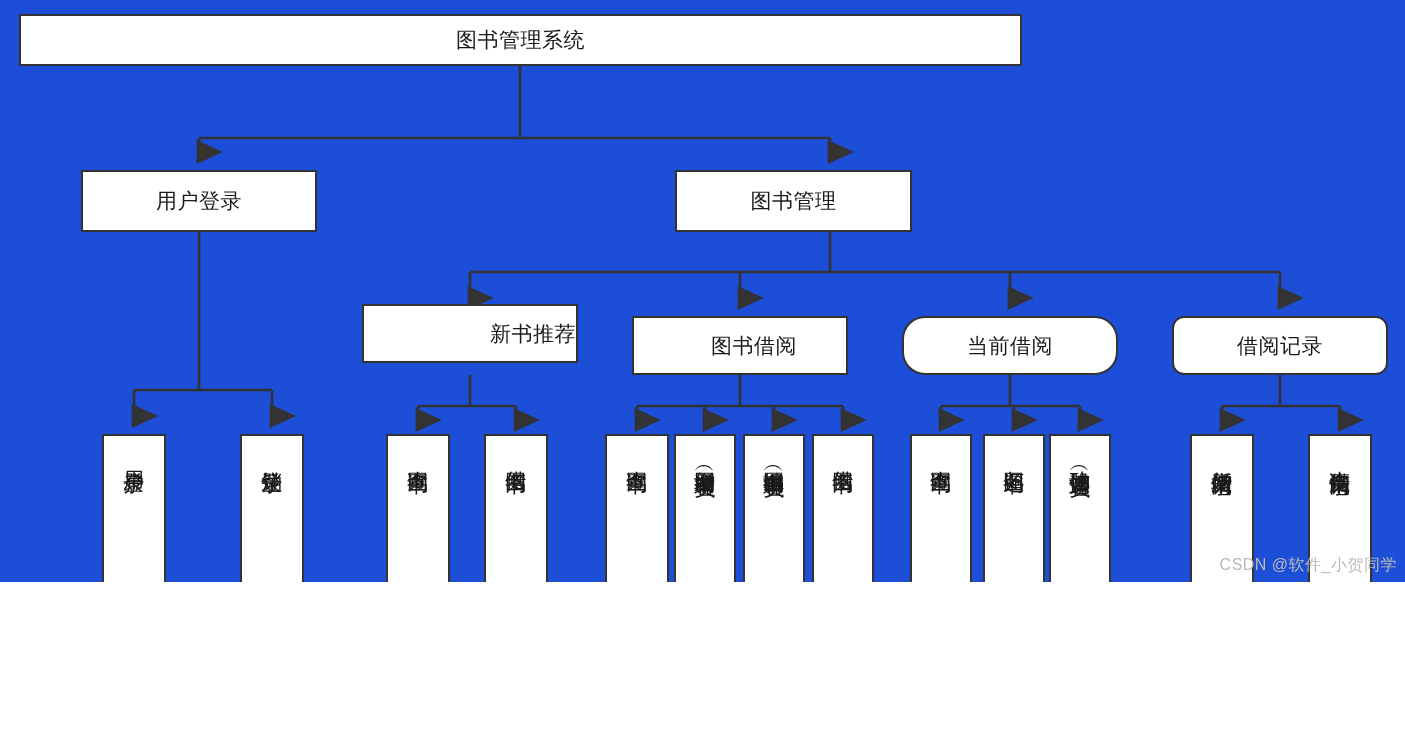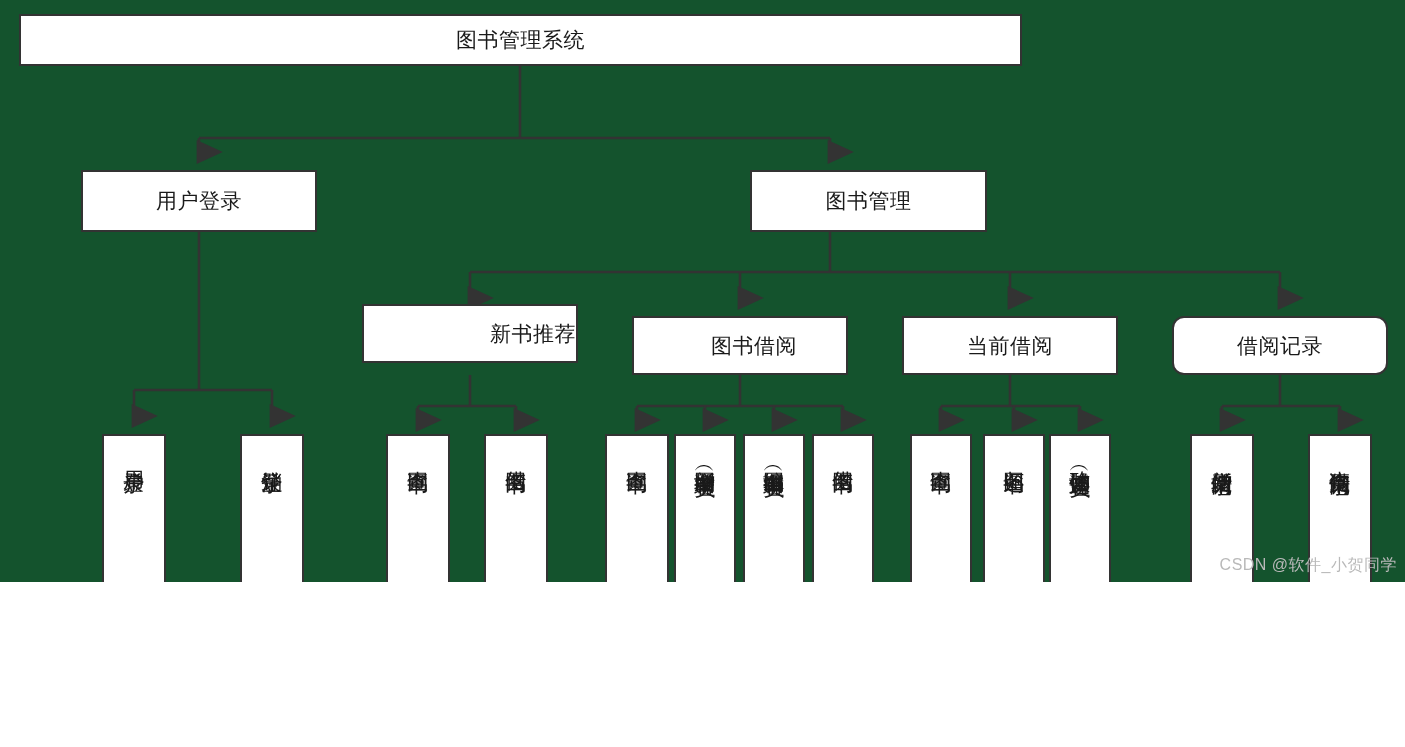--- a/index.html
+++ b/index.html
@@ -7,21 +7,21 @@
     padding: 0;
     background: #ffffff;
   }
   body {
     font-family: "Liberation Sans", "DejaVu Sans", sans-serif;
   }
   #canvas {
     position: relative;
     width: 1405px;
     height: 582px;
-    background: #14532d;
+    background: #1d4ed8;
     overflow: hidden;
   }
   svg.edges {
     position: absolute;
     left: 0;
     top: 0;
     width: 1405px;
     height: 747px;
     pointer-events: none;
   }
@@ -132,32 +132,32 @@
   </svg>
 
   <div class="node horiz" id="node-root" style="left: 19px; top: 14px; width: 1003px; height: 52px;">
     <span>图书管理系统</span>
   </div>
 
   <div id="nodes-level2">
       <div class="node horiz" style="left: 81px; top: 170px; width: 236px; height: 62px;">
         <span>用户登录</span>
       </div>
-      <div class="node horiz" style="left: 750px; top: 170px; width: 237px; height: 62px;">
+      <div class="node horiz" style="left: 675px; top: 170px; width: 237px; height: 62px;">
         <span>图书管理</span>
       </div>
     </div>
   <div id="nodes-level3">
       <div class="node horiz" style="left: 362px; top: 304px; width: 216px; height: 59px; justify-content: flex-end;">
         <span>新书推荐</span>
       </div>
       <div class="node horiz" style="left: 632px; top: 316px; width: 216px; height: 59px; padding-left: 28px;">
         <span>图书借阅</span>
       </div>
-      <div class="node horiz" style="left: 902px; top: 316px; width: 216px; height: 59px;">
+      <div class="node horiz" style="left: 902px; top: 316px; width: 216px; height: 59px; border-radius: 23px;">
         <span>当前借阅</span>
       </div>
       <div class="node horiz" style="left: 1172px; top: 316px; width: 216px; height: 59px; border-radius: 12px;">
         <span>借阅记录</span>
       </div>
     </div>
   <div id="nodes-leaves">
       <div class="node vert" style="left: 102px; top: 434px; width: 64px; height: 300px;">
         <span class="vtext">用户登录</span>
       </div>

